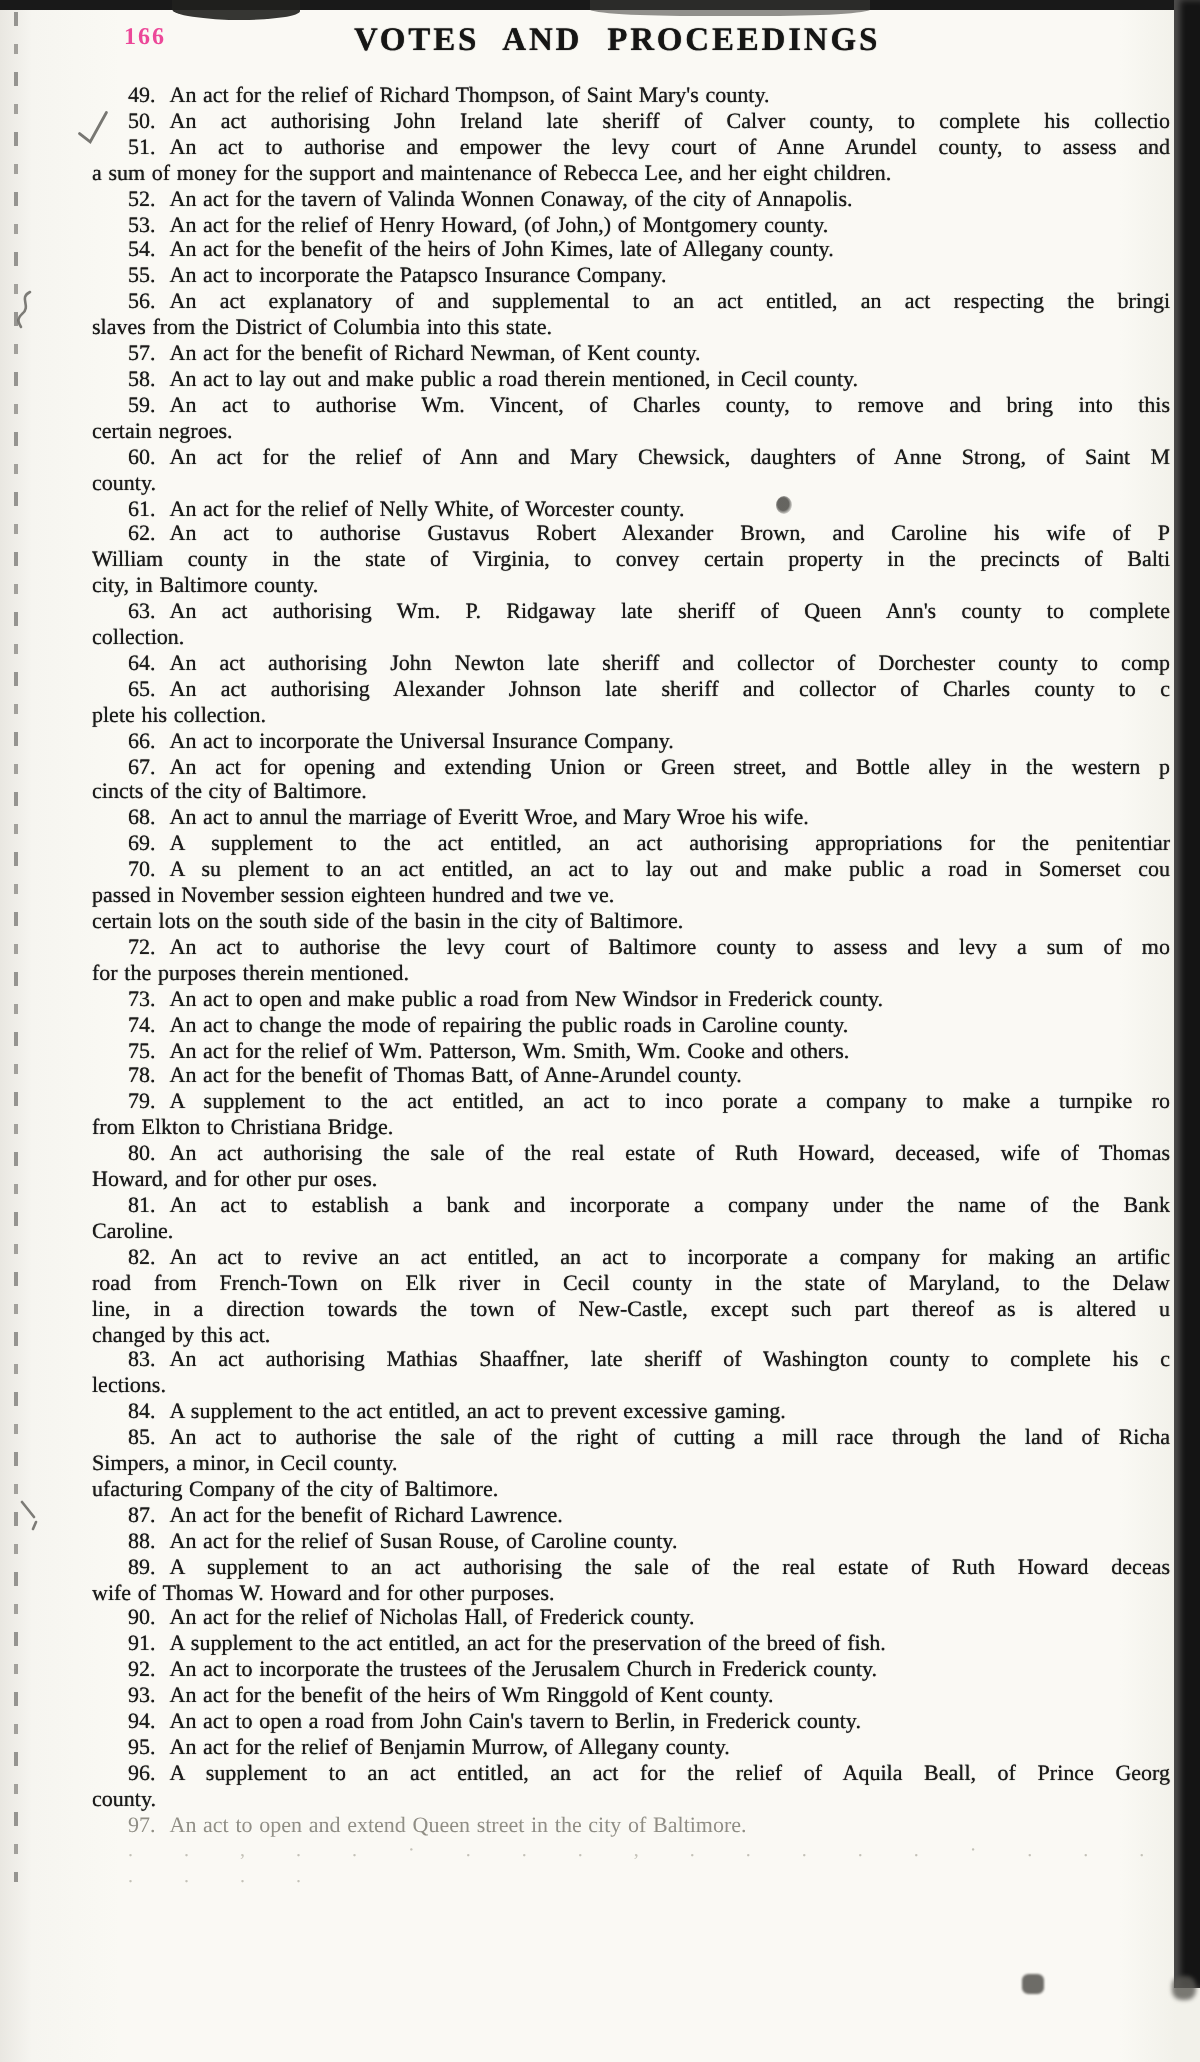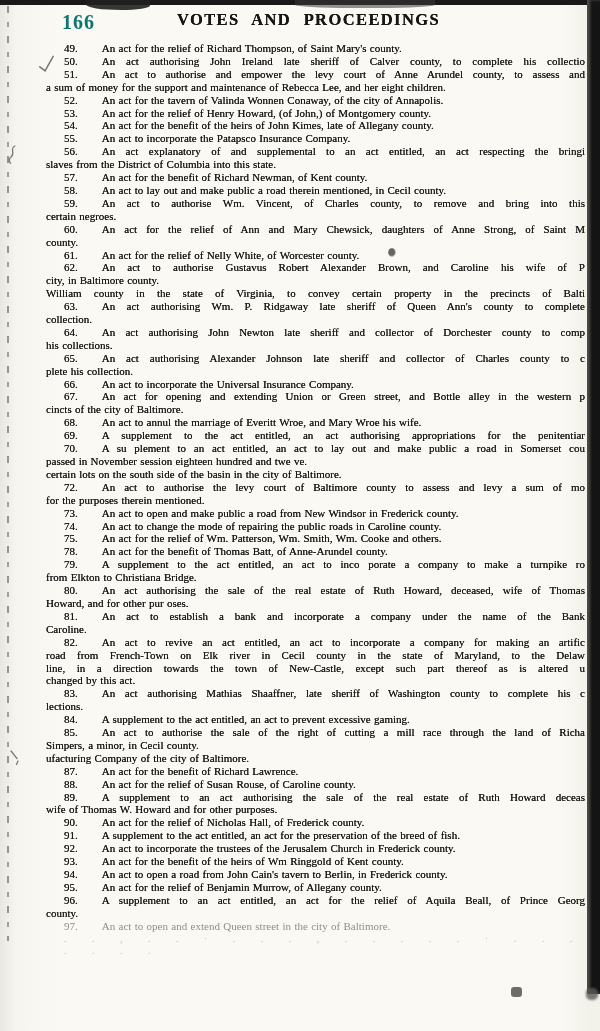--- a/index.html
+++ b/index.html
@@ -10,29 +10,29 @@
   }
   
   .top-band{position:absolute;top:0;left:0;width:600px;height:5px;background:#191919;}
   .top-band-blob{position:absolute;top:0;left:86px;width:64px;height:10px;background:#20201e;border-radius:0 0 45% 55%;opacity:.9;}
   .top-band-smudge{position:absolute;top:0;left:295px;width:140px;height:8px;background:#3a3a36;border-radius:0 0 40% 40%;opacity:.55;}
   .right-band{position:absolute;top:0;right:0;width:13px;height:994px;background:#141414;box-shadow:inset 3px 0 3px rgba(250,249,244,.25);}
   .right-band-end{position:absolute;top:988px;right:2px;width:12px;height:12px;background:#5b5a55;border-radius:40%;filter:blur(1px);opacity:.8;}
   .left-scratch{position:absolute;top:6px;left:7px;width:2px;height:935px;opacity:.5;
     background:repeating-linear-gradient(180deg,#3c3b38 0 7px,transparent 7px 16px,#55534e 16px 21px,transparent 21px 30px);}
   
-  .page-number{position:absolute;left:62px;top:11px;font-size:20px;font-weight:bold;letter-spacing:1px;color:#0f766e;}
+  .page-number{position:absolute;left:62px;top:11px;font-size:12px;font-weight:bold;letter-spacing:1px;color:#ec4899;}
   .doc-title{position:absolute;left:46px;top:10px;width:525px;text-align:center;font-size:16.5px;font-weight:bold;
     letter-spacing:1.4px;word-spacing:7px;color:#161615;text-shadow:0 0 .5px #161615;}
   
   .act-list{position:absolute;left:46px;top:42px;width:539px;color:#1c1c1b;}
   .line{font-size:11px;line-height:12.9px;word-spacing:.6px;text-shadow:0 0 .4px currentColor;}
   .line.first{text-indent:18px;}
   .line.fill{text-align:justify;text-align-last:justify;}
-  .num{margin-right:24px;}
+  .num{margin-right:7px;}
   .line.faded{color:#85837a;text-shadow:none;opacity:.9;filter:blur(.2px);}
   .ghost-line{font-size:10px;line-height:12.9px;color:#c3c1b7;letter-spacing:5px;word-spacing:13px;
     padding-left:18px;filter:blur(.3px);}
   
   .mark{position:absolute;opacity:.75;}
   .pencil-check{left:38px;top:56px;transform:rotate(-10deg);}
   .pencil-squiggle{left:6px;top:145px;}
   .pencil-tick{left:9px;top:749px;}
   .ink-blot{left:388px;top:248px;width:8px;height:9px;background:radial-gradient(ellipse at 45% 45%,#34332f 0 45%,rgba(52,51,47,.25) 70%,transparent 75%);border-radius:50%;}
   .ink-smudge{left:511px;top:987px;width:11px;height:10px;background:#4a4944;border-radius:30%;filter:blur(.6px);opacity:.8;}
@@ -89,30 +89,29 @@
     </div>
     <div class="entry">
       <div class="line first fill"><span class="num">60.</span><span>An act for the relief of Ann and Mary Chewsick, daughters of Anne Strong, of Saint M</span></div>
       <div class="line cont">county.</div>
     </div>
     <div class="entry">
       <div class="line first"><span class="num">61.</span><span>An act for the relief of Nelly White, of Worcester county.</span></div>
     </div>
     <div class="entry">
       <div class="line first fill"><span class="num">62.</span><span>An act to authorise Gustavus Robert Alexander Brown, and Caroline his wife of P</span></div>
+      <div class="line cont fill">William county in the state of Virginia, to convey certain property in the precincts of Balti</div>
       <div class="line cont">city, in Baltimore county.</div>
-      <div class="line cont fill">William county in the state of Virginia, to convey certain property in the precincts of Balti</div>
     </div>
     <div class="entry">
       <div class="line first fill"><span class="num">63.</span><span>An act authorising Wm. P. Ridgaway late sheriff of Queen Ann's county to complete</span></div>
       <div class="line cont">collection.</div>
     </div>
     <div class="entry">
       <div class="line first fill"><span class="num">64.</span><span>An act authorising John Newton late sheriff and collector of Dorchester county to comp</span></div>
-      <div class="line cont">his collections.</div>
     </div>
     <div class="entry">
       <div class="line first fill"><span class="num">65.</span><span>An act authorising Alexander Johnson late sheriff and collector of Charles county to c</span></div>
       <div class="line cont">plete his collection.</div>
     </div>
     <div class="entry">
       <div class="line first"><span class="num">66.</span><span>An act to incorporate the Universal Insurance Company.</span></div>
     </div>
     <div class="entry">
       <div class="line first fill"><span class="num">67.</span><span>An act for opening and extending Union or Green street, and Bottle alley in the western p</span></div>

